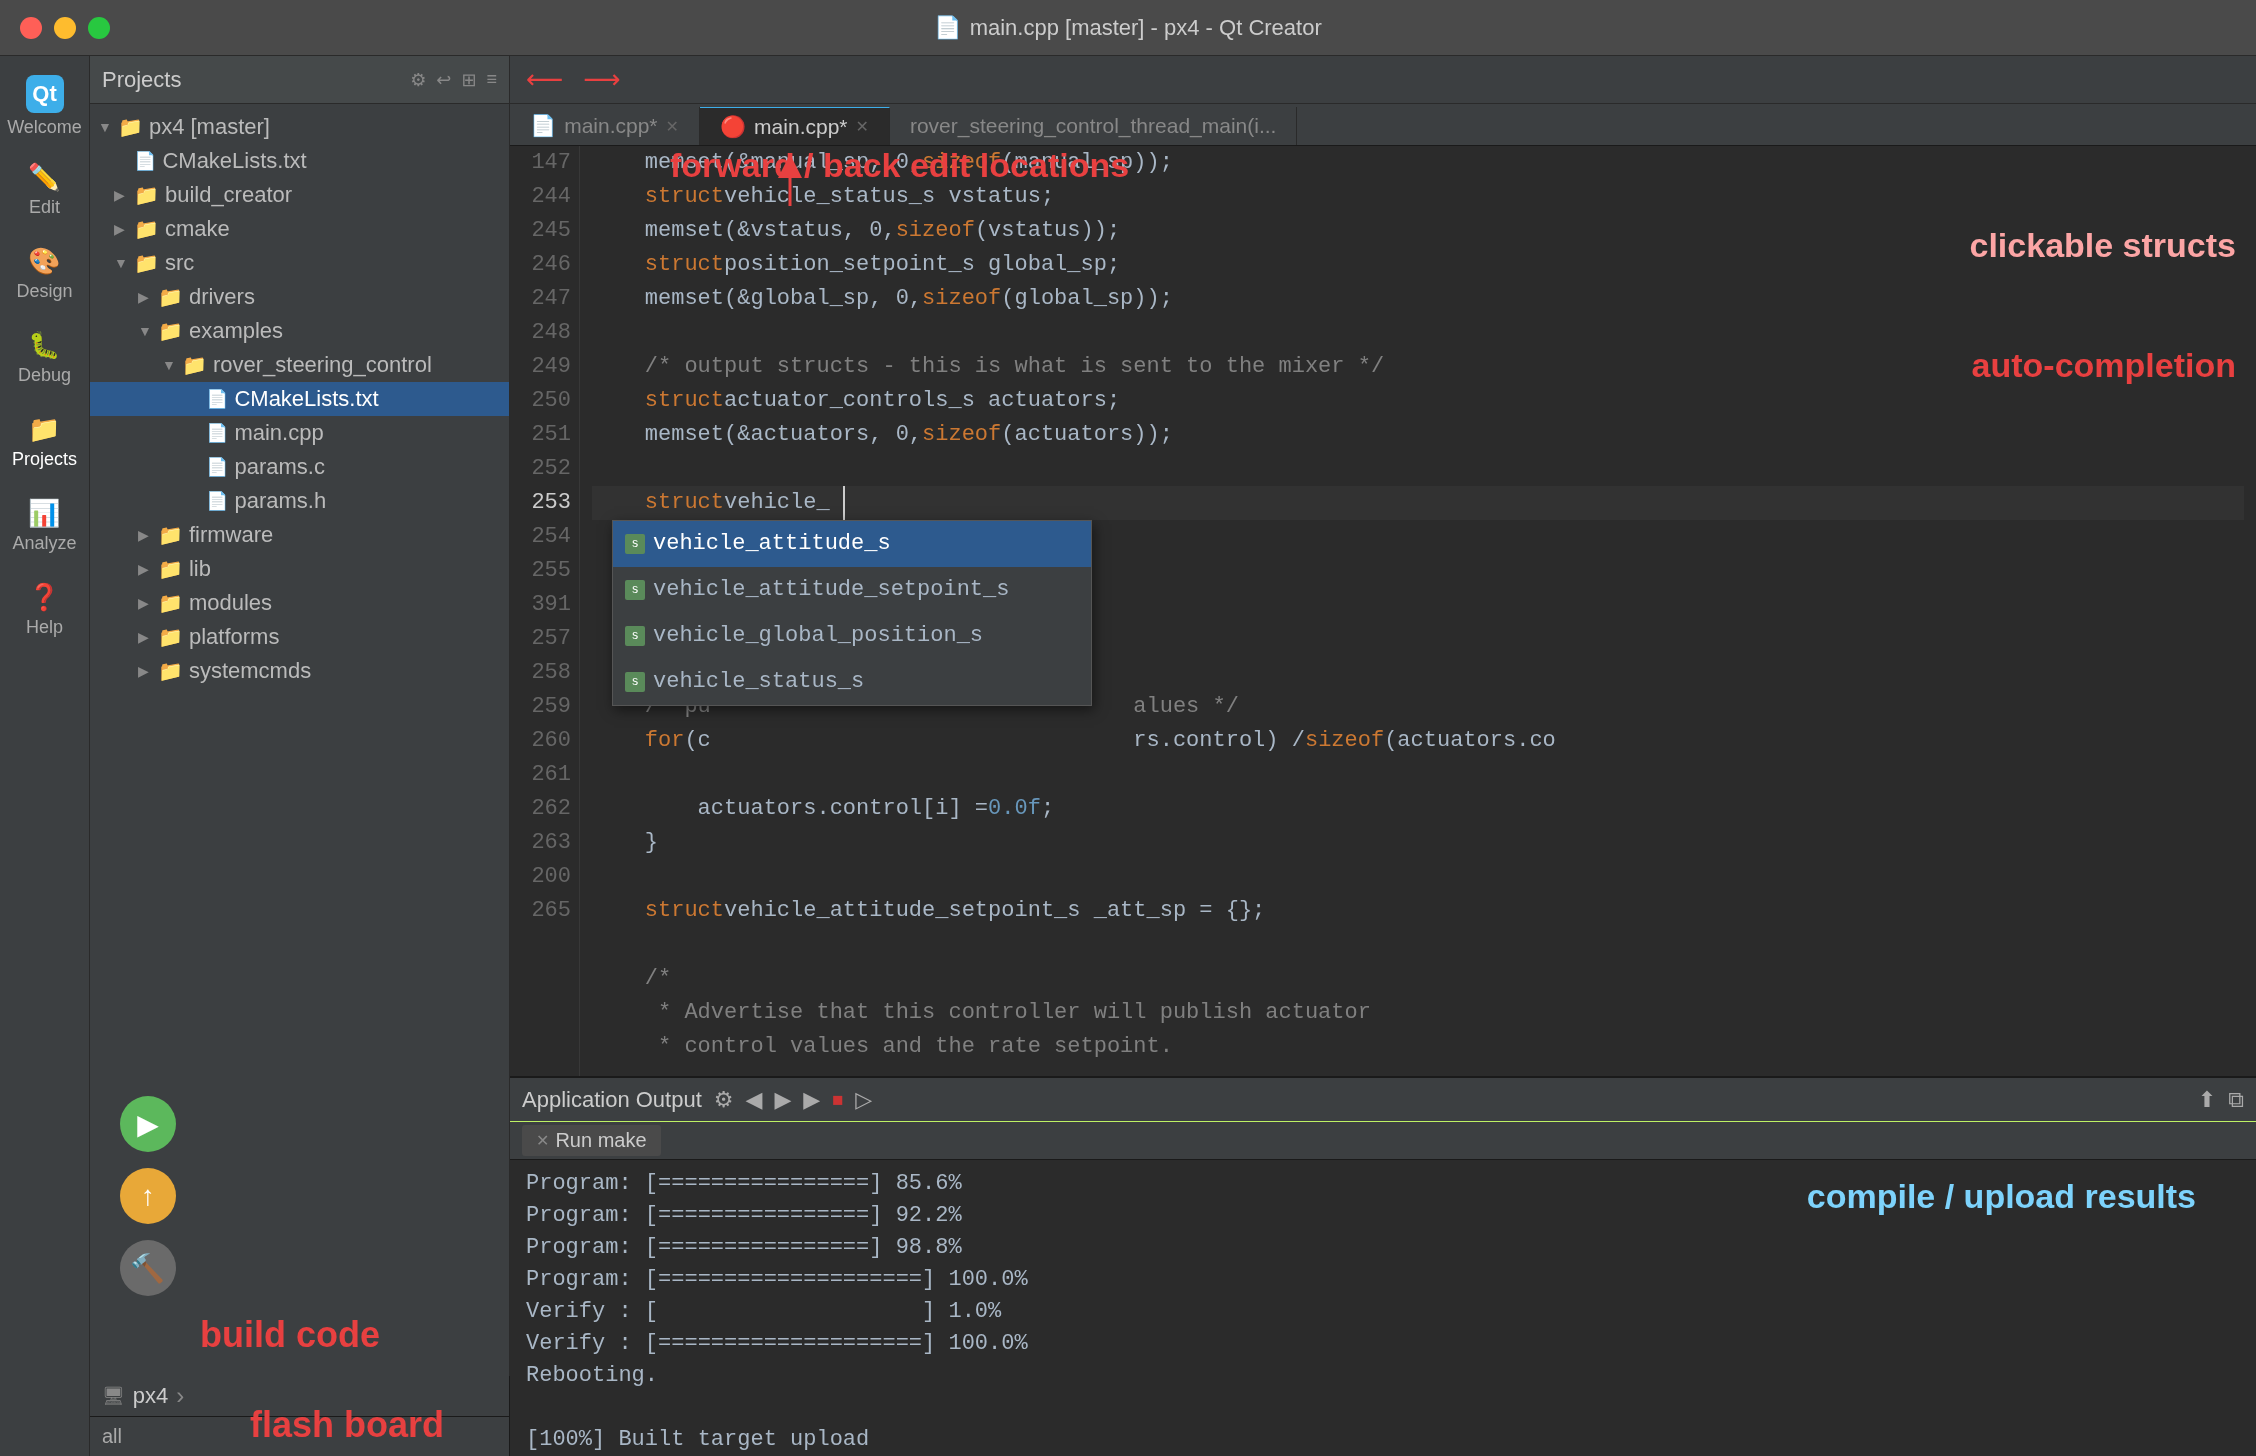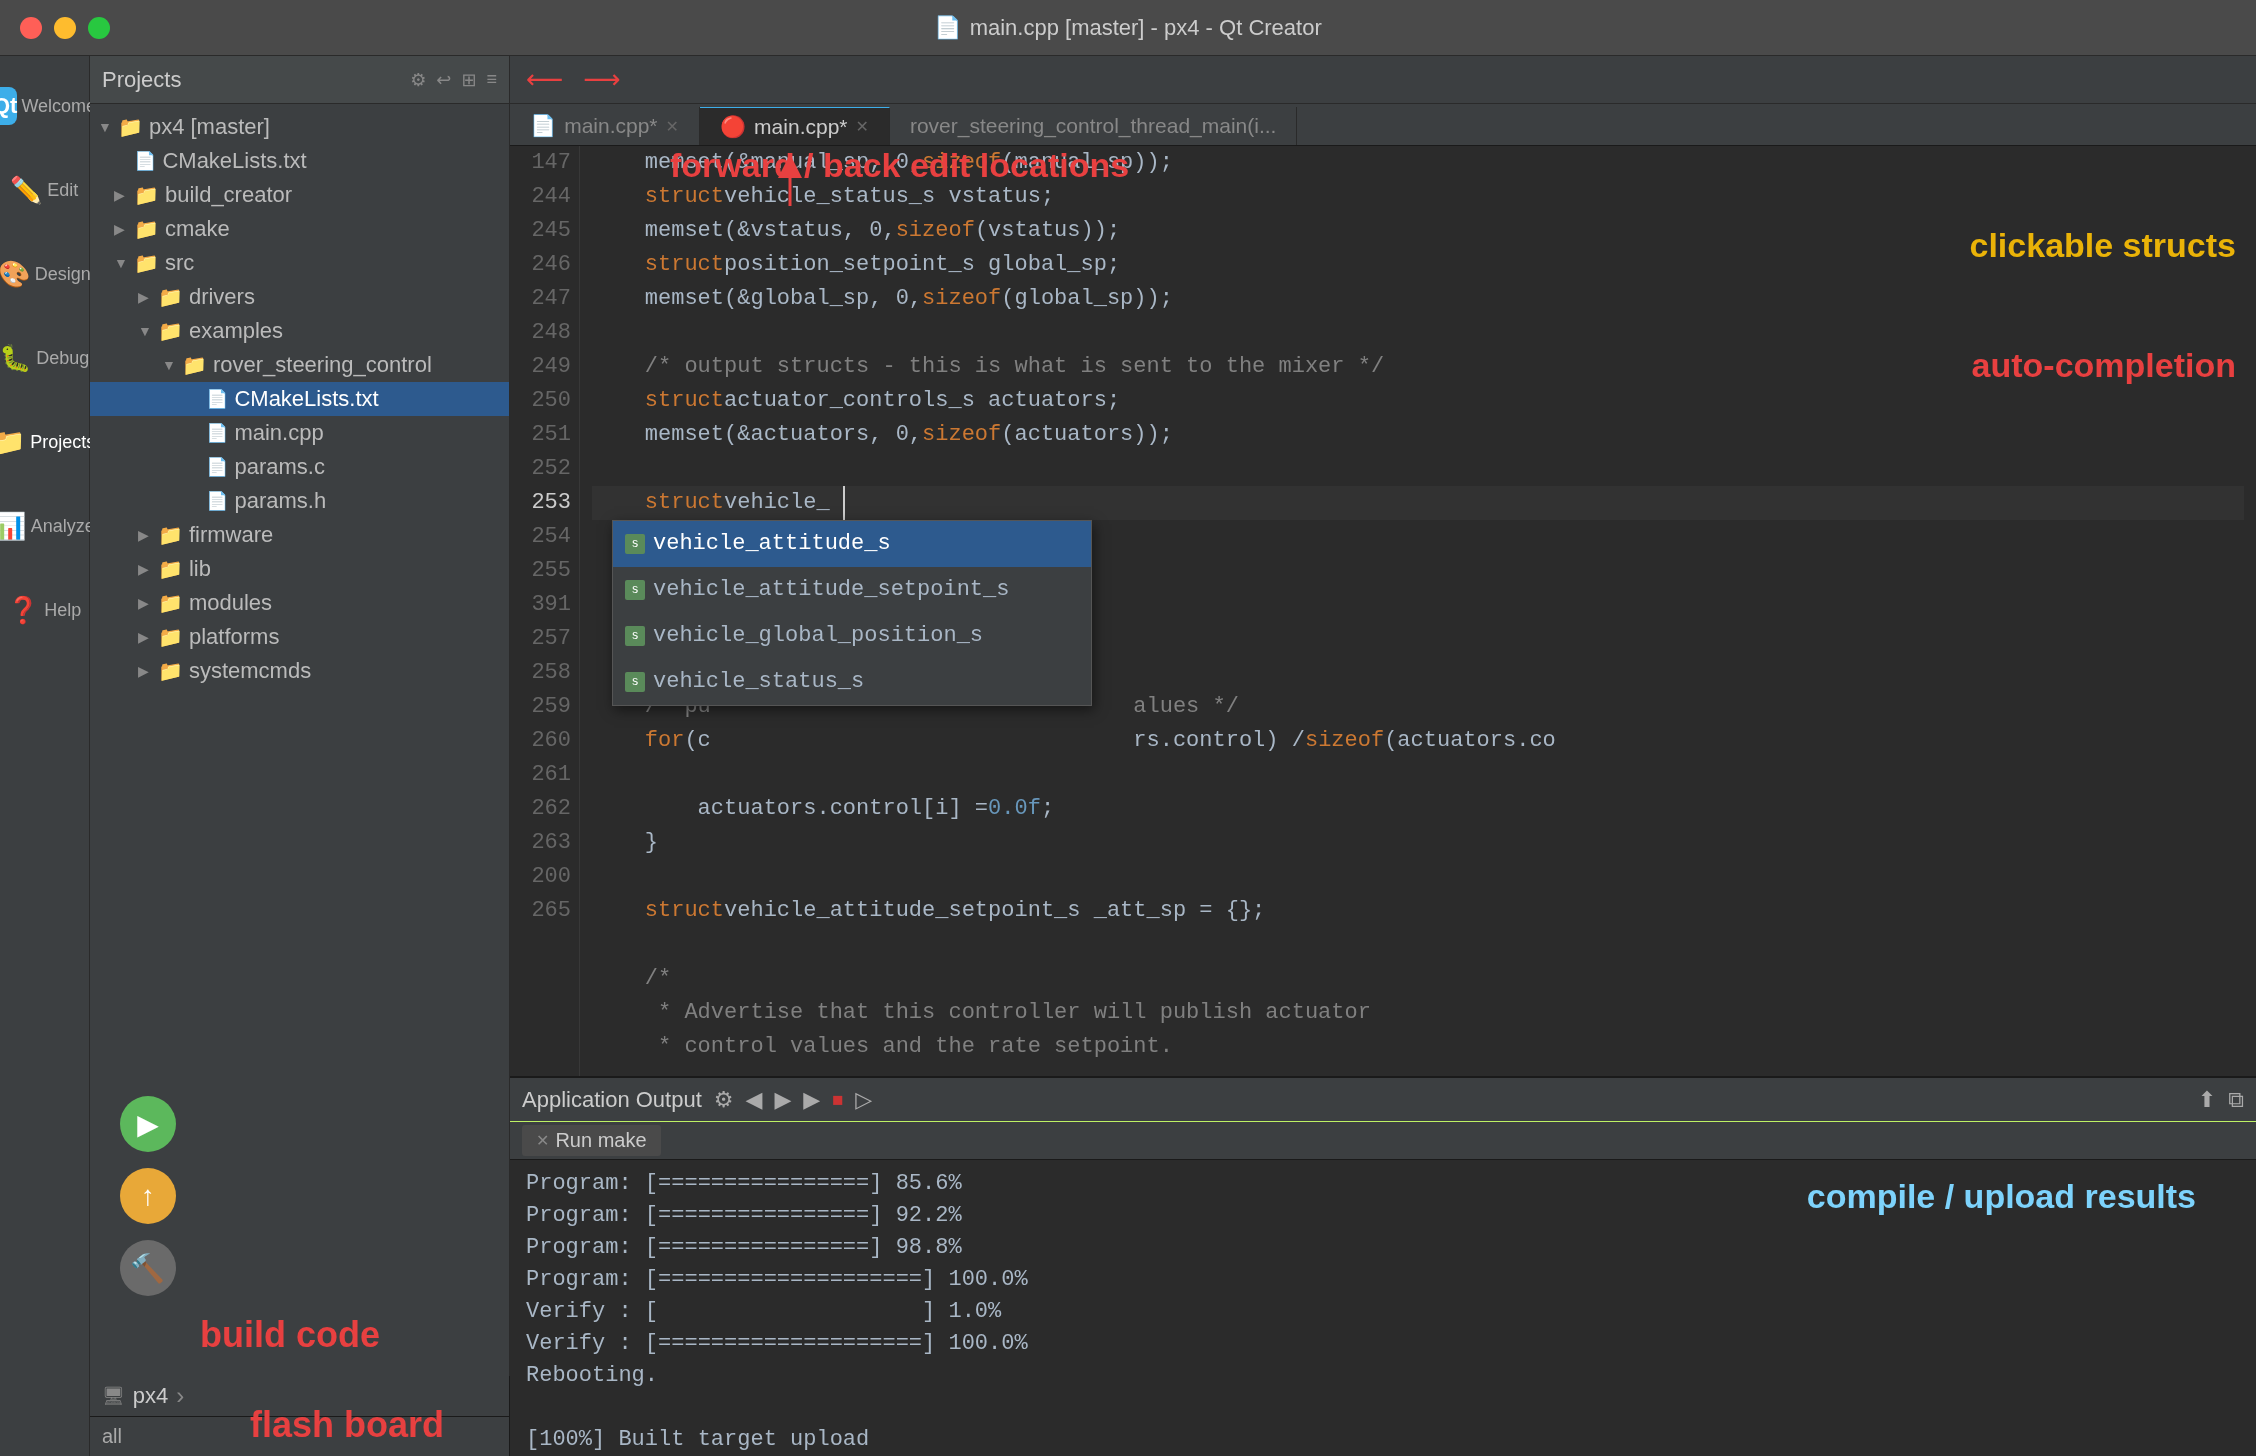--- a/index.html
+++ b/index.html
@@ -59,21 +59,21 @@
       display: flex;
       flex-direction: column;
       align-items: center;
       padding-top: 10px;
       border-right: 1px solid #2a2a2a;
     }
     .icon-btn {
       width: 80px;
       height: 80px;
       display: flex;
-      flex-direction: row;
+      flex-direction: column;
       align-items: center;
       justify-content: center;
       color: #aaa;
       font-size: 11px;
       cursor: pointer;
       border-radius: 6px;
       margin-bottom: 4px;
       gap: 4px;
     }
     .icon-btn .ico { font-size: 26px; }
@@ -678,21 +678,21 @@
         </div>
         <div class="code-line">
           &nbsp;&nbsp;&nbsp;&nbsp;&nbsp;<span class="kw-comment">* control values and the rate setpoint.</span>
         </div>
       </div>
 
       <div style="position:absolute; top:0; left:0; width:100%; height:100%; pointer-events:none;">
 
         <div style="position:absolute; top:0px; left:160px; color:#e84040; font-size:34px; font-weight:bold; font-family:Arial,sans-serif; white-space:nowrap;">forward / back edit locations</div>
 
-        <div style="position:absolute; top:80px; right:20px; color:#eab308; font-size:34px; font-weight:bold; font-family:Arial,sans-serif;">clickable structs</div>
+        <div style="position:absolute; top:80px; right:20px; color:#fca5a5; font-size:34px; font-weight:bold; font-family:Arial,sans-serif;">clickable structs</div>
 
         <div style="position:absolute; top:200px; right:20px; color:#e84040; font-size:34px; font-weight:bold; font-family:Arial,sans-serif;">auto-completion</div>
 
         <svg style="position:absolute; top:0; left:0; width:100%; height:400px; pointer-events:none;">
 
           <line x1="280" y1="60" x2="280" y2="20" stroke="#e84040" stroke-width="3" marker-end="url(#arr)"></line>
           <defs>
             <marker id="arr" markerWidth="8" markerHeight="8" refX="4" refY="4" orient="auto">
               <path d="M0,0 L8,4 L0,8 Z" fill="#e84040"></path>
             </marker>

